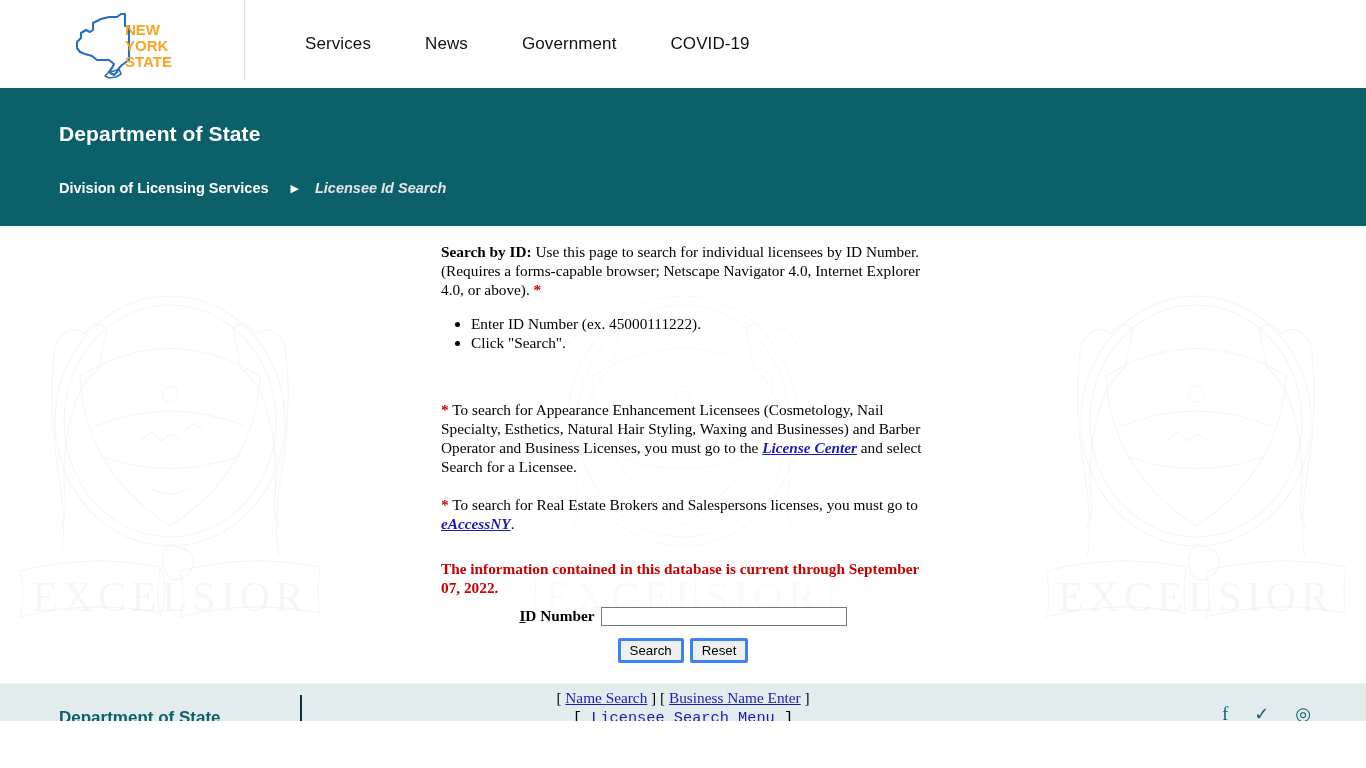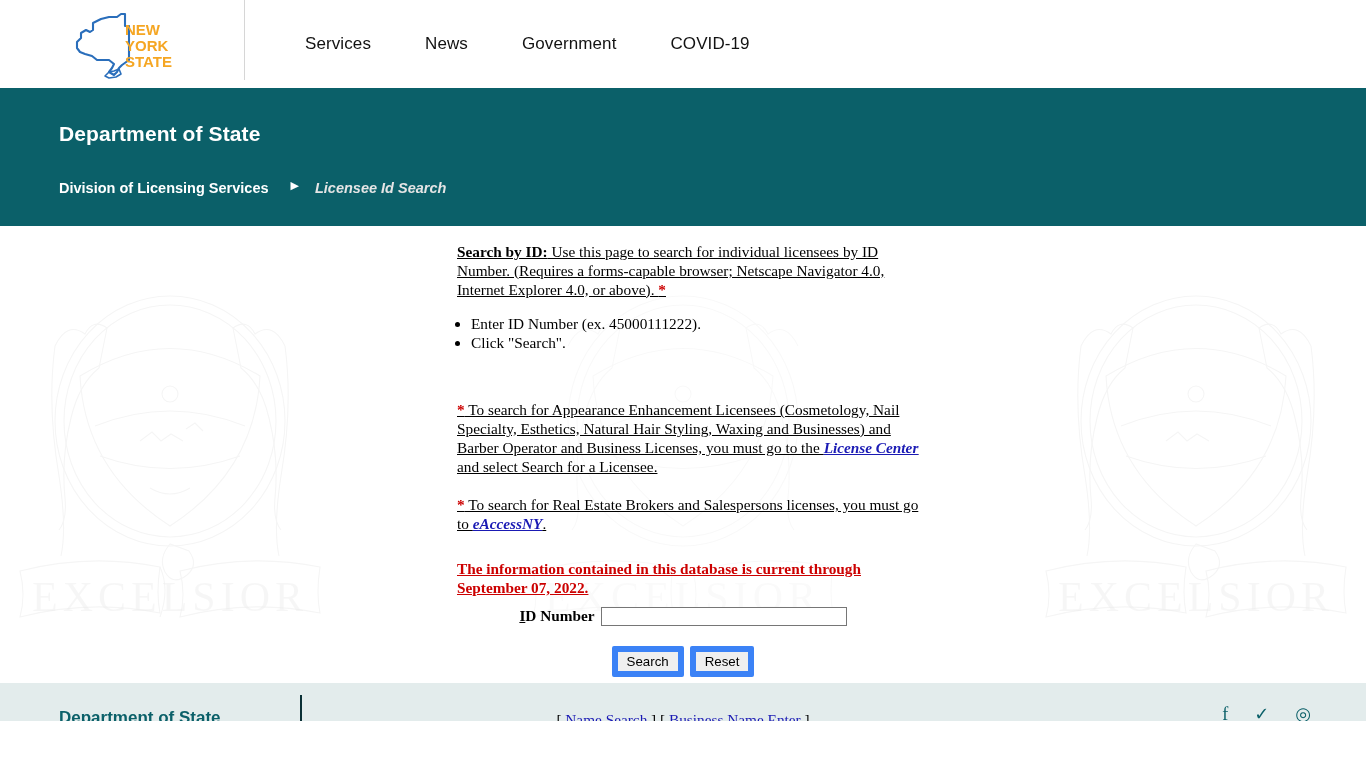--- a/index.html
+++ b/index.html
@@ -74,21 +74,21 @@
     padding-top: 34px;
     letter-spacing: 0.1px;
   }
   .breadcrumb {
     font-family: "Liberation Sans", "DejaVu Sans", sans-serif;
     font-size: 14.5px;
     font-weight: bold;
     color: #ffffff;
     padding-top: 34px;
     display: flex;
-    align-items: flex-start;
+    align-items: center;
   }
   .breadcrumb .crumb-link {
     color: #ffffff;
     text-decoration: none;
   }
   .breadcrumb .crumb-arrow {
     color: #ffffff;
     font-size: 11px;
     margin: 0 16px 0 22px;
     line-height: 1;
@@ -124,21 +124,21 @@
 
   .content-inner {
     position: relative;
     z-index: 2;
     width: 484px;
     margin: 0 auto;
     padding-top: 8px;
     font-size: 15.3px;
     line-height: 1.23;
   }
-  .content-inner p { margin: 0 0 0 16px; text-decoration: underline; }
+  .content-inner p { margin: 0 0 0 0; }
   .intro {
     margin-top: 9px !important;
     text-align: left;
   }
   .intro b { font-weight: bold; }
   .star {
     color: #cc0000;
     font-weight: bold;
   }
   ul.steps {
@@ -191,24 +191,24 @@
   }
   .btn-row {
     margin-top: 12px;
     text-align: center;
   }
   button.gray-btn {
     font-family: "Liberation Sans", "DejaVu Sans", sans-serif;
     font-size: 13.3px;
     color: #000000;
     background: #efefef;
-    border: 6px solid #3b82f6;
+    border: 3px solid #3b82f6;
     border-radius: 2px;
     padding: 2px 9px;
-    margin: 8px 3px;
+    margin: 0 3px;
     cursor: pointer;
   }
 
   .bottom-links {
     margin-top: 26px;
     text-align: center;
     font-size: 15.3px;
     line-height: 1.2;
   }
   .bottom-links a {

